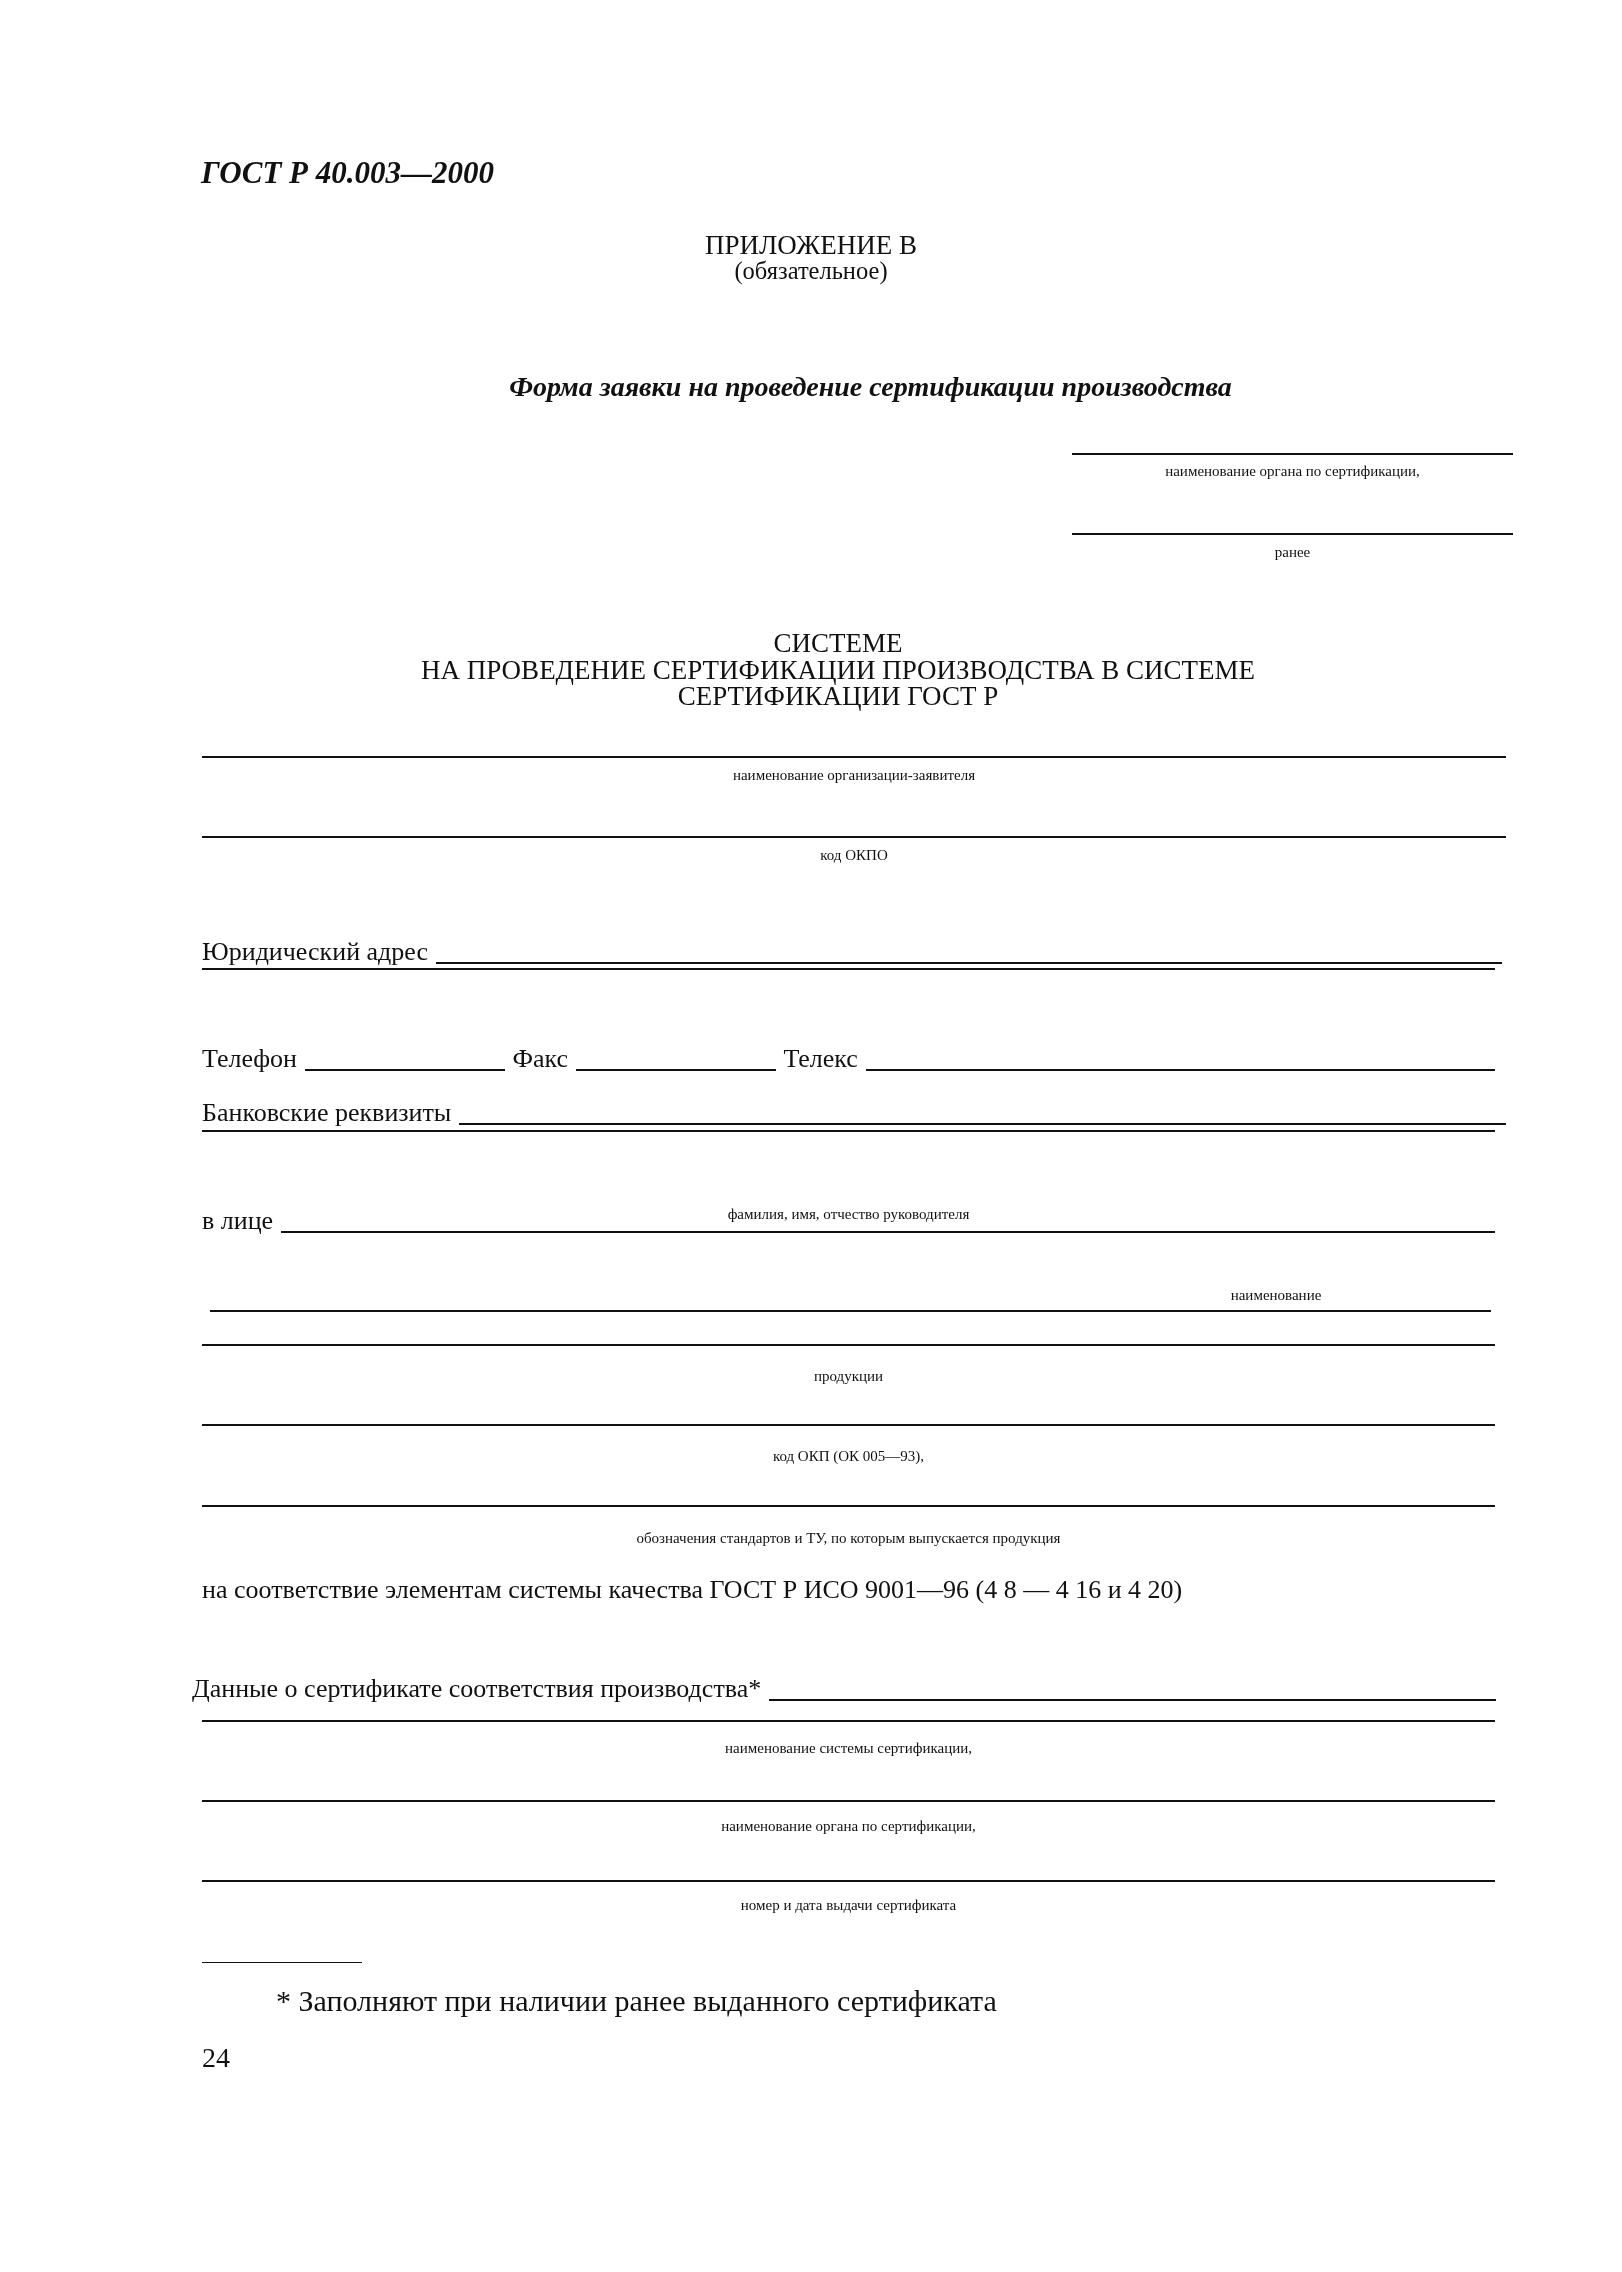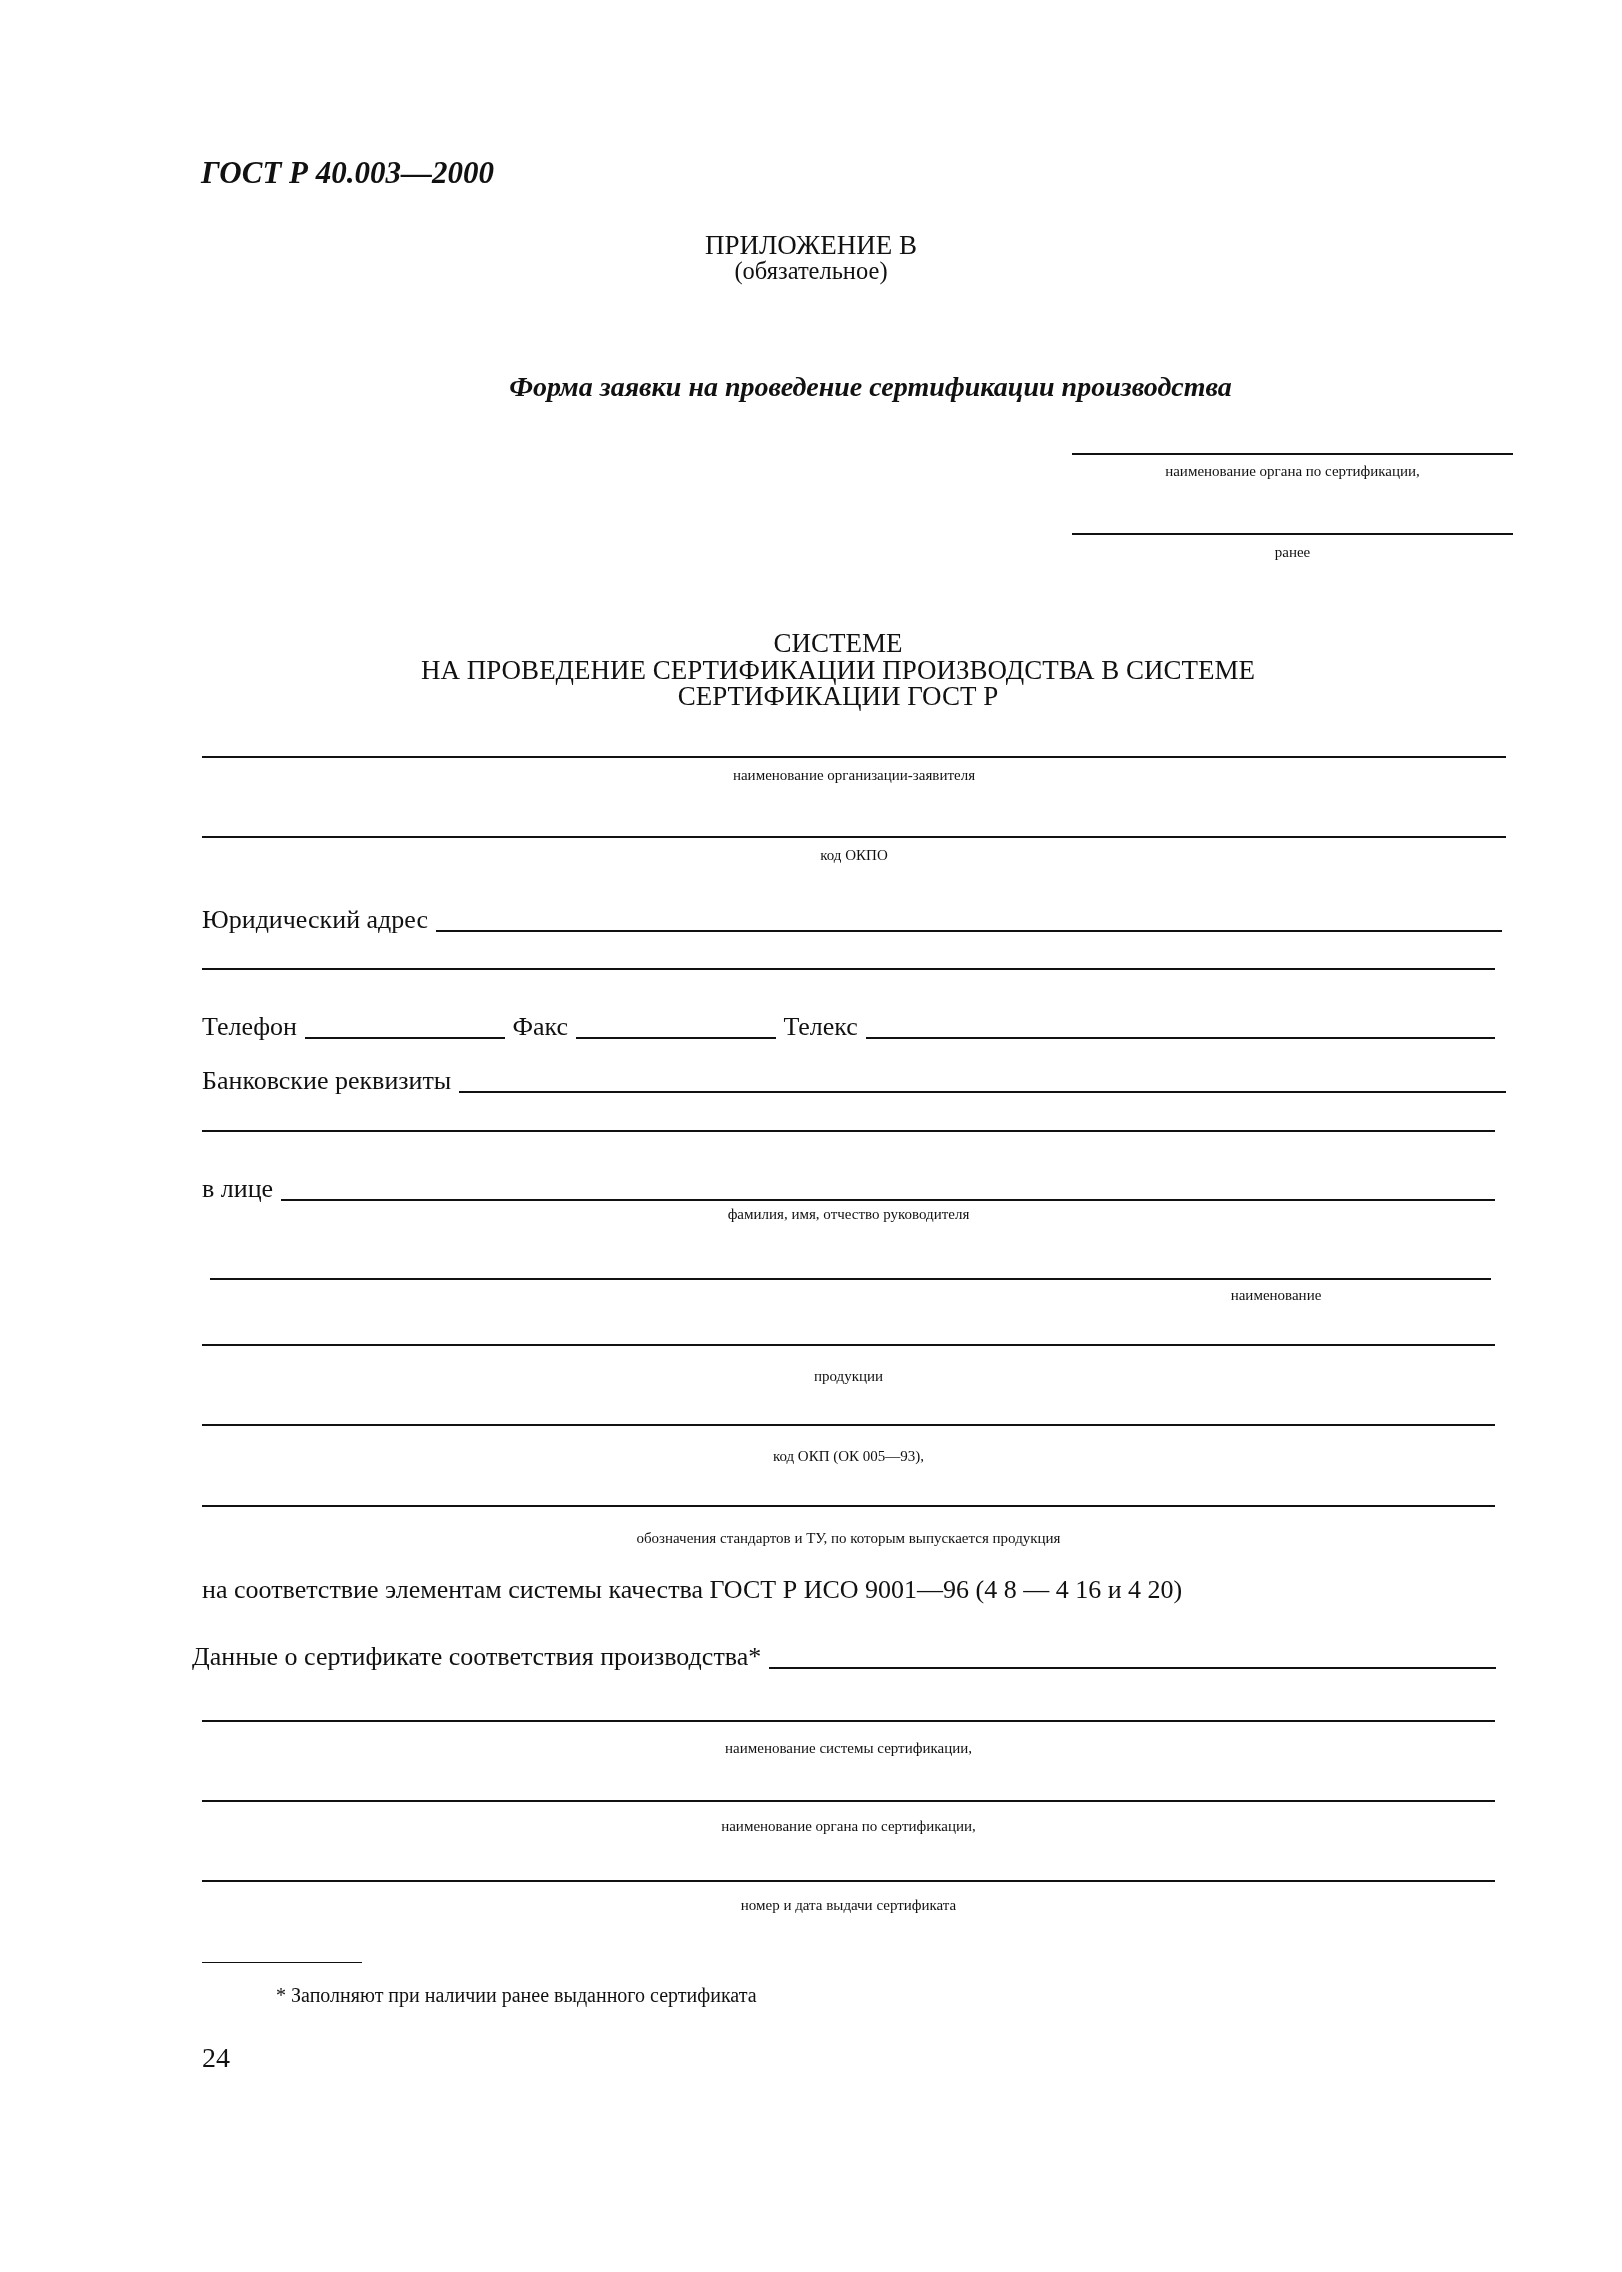--- a/index.html
+++ b/index.html
@@ -4,21 +4,21 @@
   <style>
     html, body { margin: 0; padding: 0; background: #ffffff; }
     body { width: 1623px; height: 2273px; position: relative; overflow: hidden;
            font-family: "Liberation Serif", "DejaVu Serif", serif; color: #111111; }
     .abs { position: absolute; white-space: nowrap; }
     .line { position: absolute; height: 0; border-top: 2.6px solid #111111; }
     .txt { font-size: 26px; line-height: 1; }
     .cap { font-size: 15px; line-height: 1; text-align: center; position: absolute; white-space: nowrap; }
     .bold { font-weight: bold; font-style: italic; }
     .center { text-align: center; }
-    .row { position: absolute; display: flex; align-items: flex-end; }
+    .row { position: absolute; display: flex; align-items: flex-end; margin-top: 32px; }
     .row .label { font-size: 26px; line-height: 1; white-space: nowrap; }
     .row .fill { flex: 1; border-bottom: 2.6px solid #111111; margin-left: 7.7px; height: 0; margin-bottom: 1.3px; }
     .fillbox { display: inline-block; border-bottom: 2.6px solid #111111; margin: 0 7.7px 1.3px 7.7px; vertical-align: bottom; }
   </style>
 </head>
 <body>
 
 <div class="abs bold" style="left:201px; top:155px; font-size:31px;">ГОСТ Р 40.003—2000</div>
 
 <div class="abs center" style="left:682px; width:258px; top:230px; font-size:27px;">ПРИЛОЖЕНИЕ В</div>
@@ -92,16 +92,16 @@
 <div class="line" style="left:202px; width:1293px; top:1720px;"></div>
 <div class="cap" style="left:202px; width:1293px; top:1741px;">наименование системы сертификации,</div>
 
 <div class="line" style="left:202px; width:1293px; top:1800px;"></div>
 <div class="cap" style="left:202px; width:1293px; top:1819px;">наименование органа по сертификации,</div>
 
 <div class="line" style="left:202px; width:1293px; top:1880px;"></div>
 <div class="cap" style="left:202px; width:1293px; top:1898px;">номер и дата выдачи сертификата</div>
 
 <div class="line" style="left:202px; width:160px; top:1962px; border-top-width:1.9px;"></div>
-<div class="abs" style="left:276px; top:1984px; font-size:20px;">* Заполняют при наличии ранее выданного сертификата</div>
+<div class="abs" style="left:276px; top:1984px; font-size:30px;">* Заполняют при наличии ранее выданного сертификата</div>
 
 <div class="abs" style="left:202px; top:2042px; font-size:28px;">24</div>
 
 
 </body></html>

